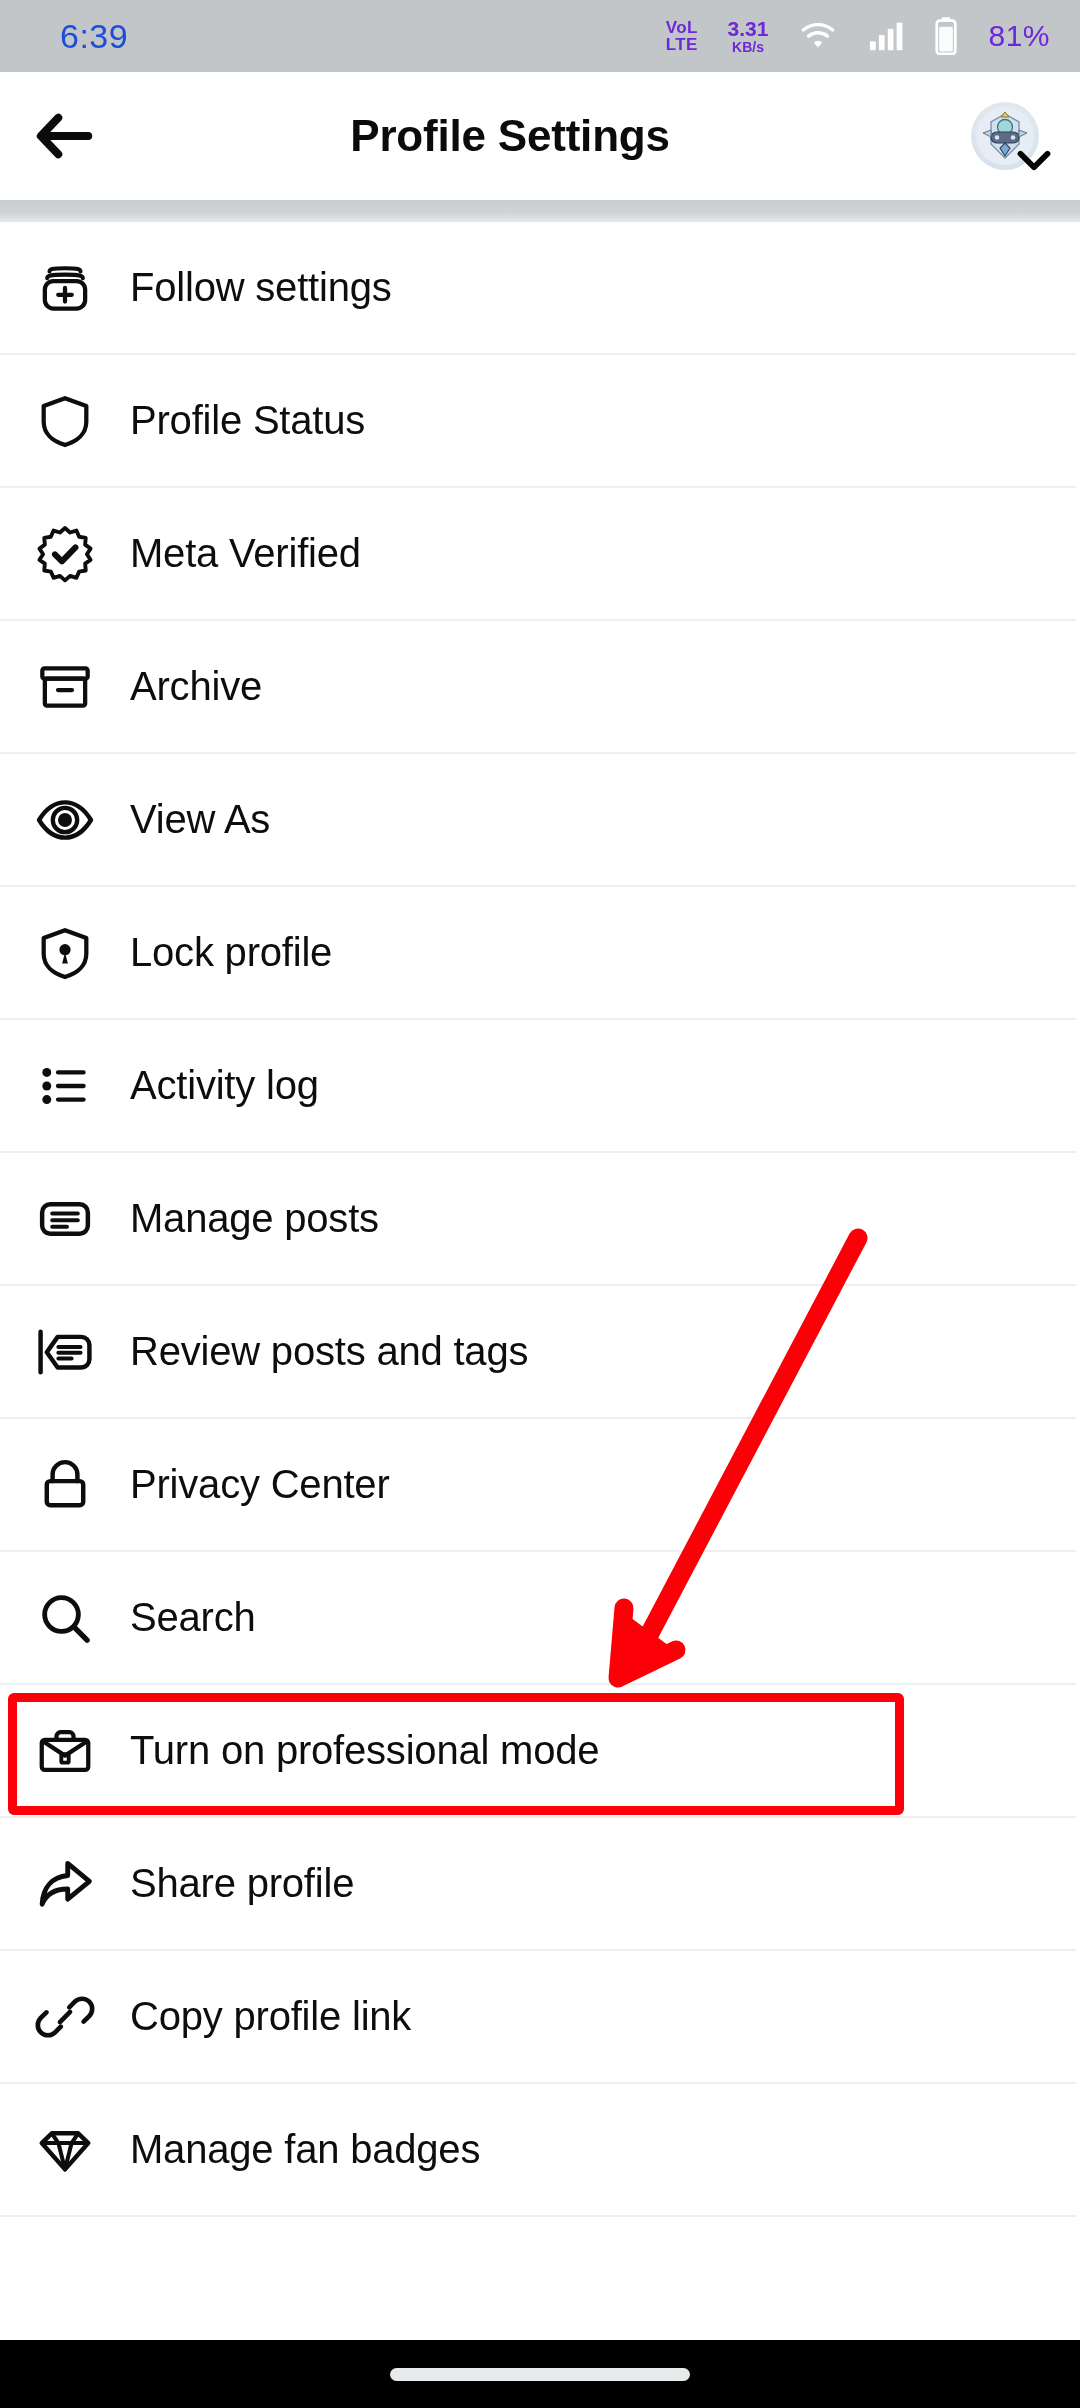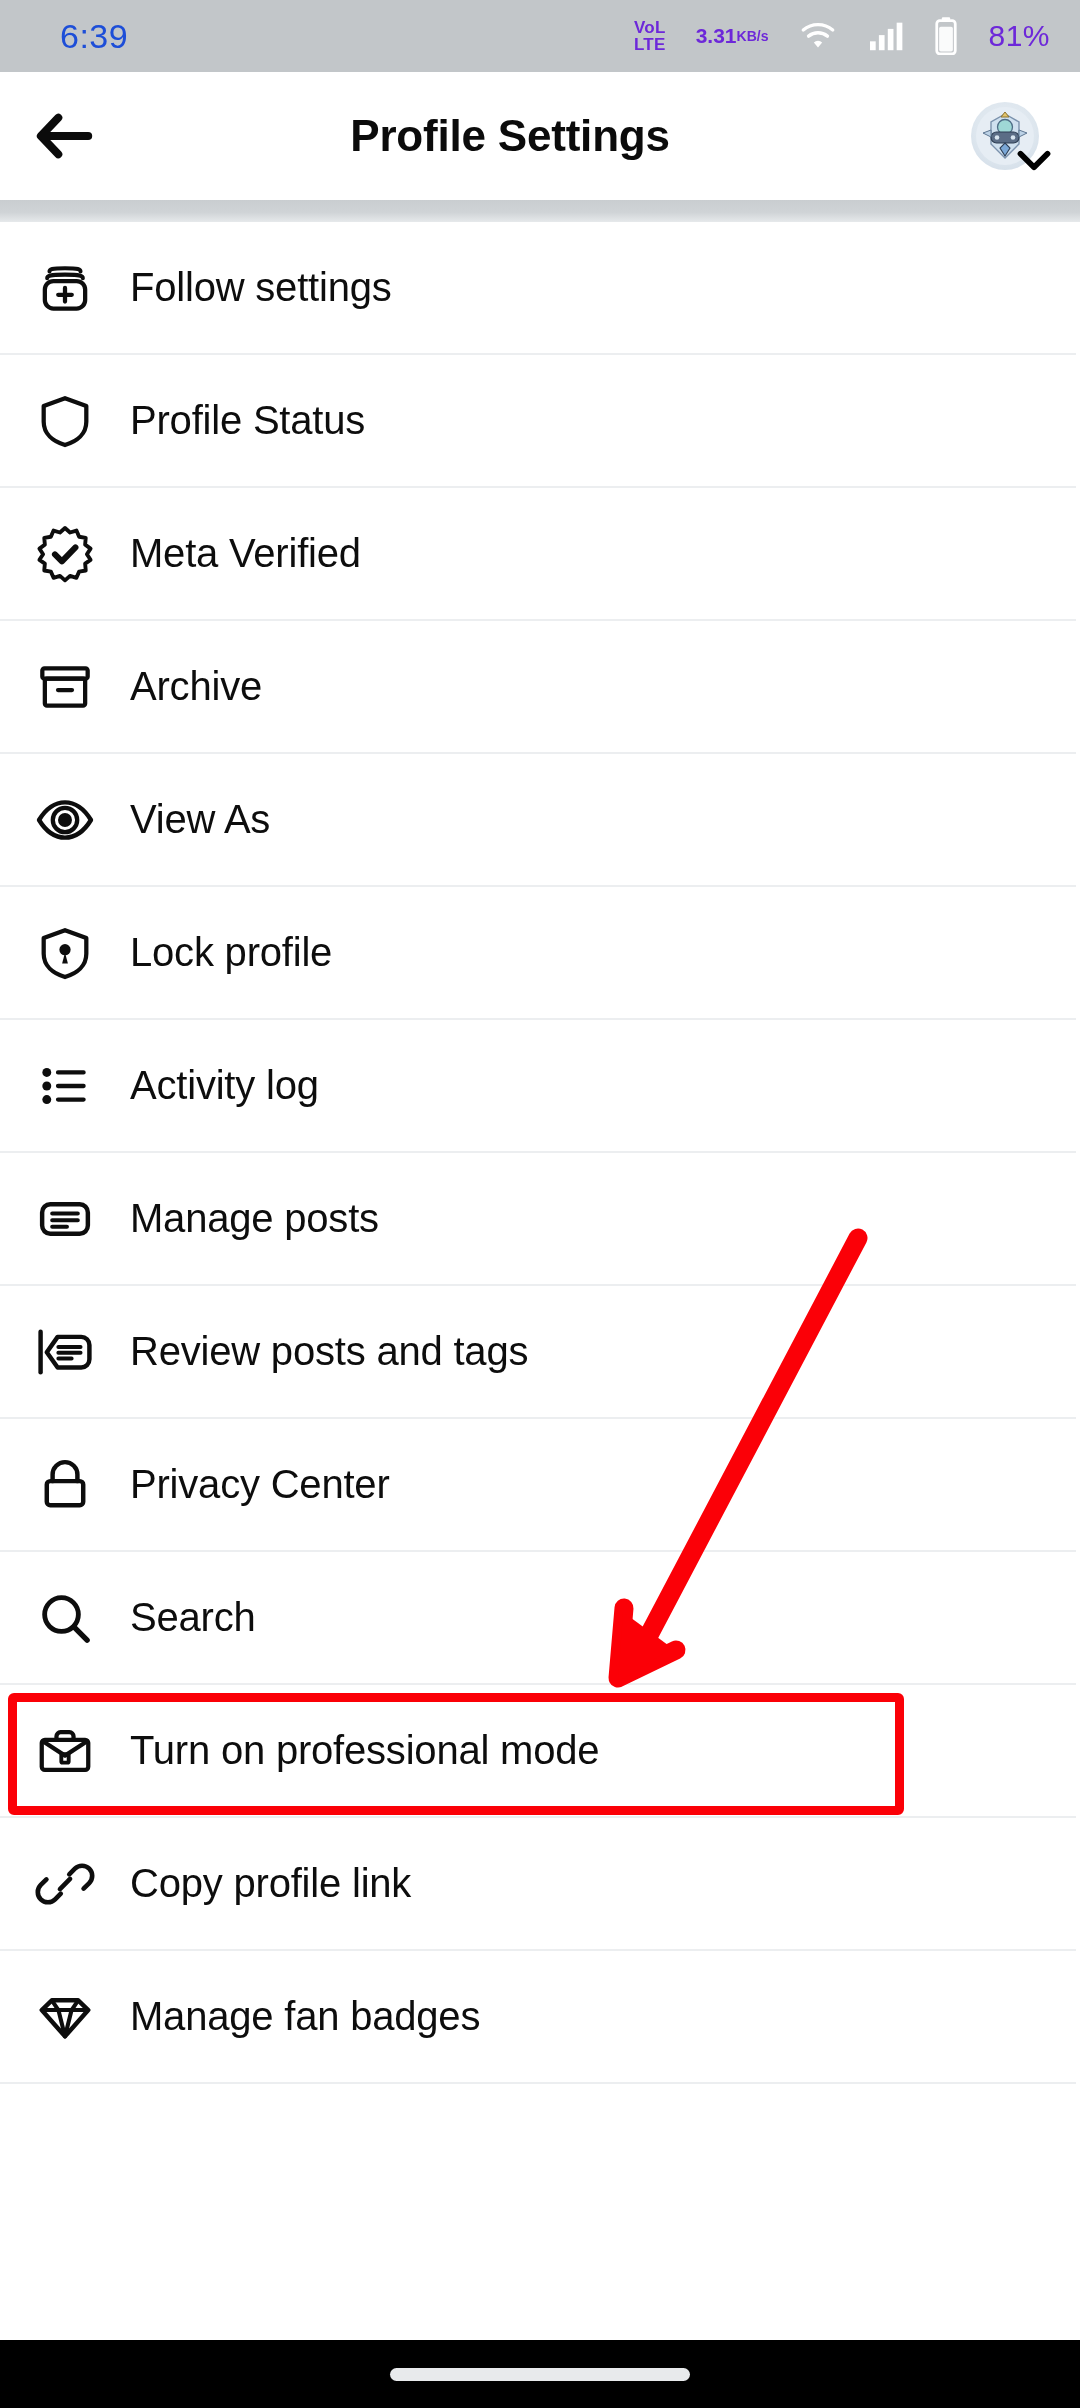--- a/index.html
+++ b/index.html
@@ -48,20 +48,21 @@
     display: flex;
     flex-direction: column;
     align-items: center;
     line-height: 1.02;
     font-size: 17px;
     font-weight: 700;
     letter-spacing: .3px;
   }
   .netspeed {
     display: flex;
+    flex-direction: column;
     align-items: center;
     line-height: 1.02;
     font-size: 21px;
     font-weight: 700;
   }
   .netspeed .unit { font-size: 14px; }
   .batt-pct {
     font-size: 30px;
     font-weight: 500;
     letter-spacing: .5px;
@@ -403,20 +404,28 @@
           <path d="M11.6 10.2 V8.4 A2.1 2.1 0 0 1 13.7 6.3 H18.3 A2.1 2.1 0 0 1 20.4 8.4 V10.2" fill="none" stroke="#0d0d0d" stroke-width="2.2" stroke-linejoin="round"></path>
           <rect x="4" y="10.2" width="24" height="15.5" rx="1.6" fill="none" stroke="#0d0d0d" stroke-width="2.2"></rect>
           <path d="M4 10.6 L16 18.4 L28 10.6" fill="none" stroke="#0d0d0d" stroke-width="2.2" stroke-linejoin="round"></path>
           <rect x="14.1" y="17.6" width="3.8" height="4.4" rx=".6" fill="none" stroke="#0d0d0d" stroke-width="2"></rect>
         </svg>
       </div>
       <div class="row-label">Turn on professional mode</div>
     </div>
 
 
+    <div class="row">
+      <div class="row-icon">
+        <svg width="62" height="62" viewBox="0 0 32 32">
+          <path d="M17.4 5.4 L28.6 14.6 L17.4 23.8 V18.6 C10.6 18.6 6.4 21 4.2 26.4 C4.6 17.6 9.4 12.4 17.4 11.6 Z" fill="none" stroke="#0d0d0d" stroke-width="2.5" stroke-linejoin="round" stroke-linecap="round"></path>
+        </svg>
+      </div>
+      <div class="row-label">Share profile</div>
+    </div>
 
     <div class="row">
       <div class="row-icon">
         <svg width="62" height="62" viewBox="0 0 32 32">
           <path d="M13.4 18.6 L18.6 13.4" stroke="#0d0d0d" stroke-width="2.4" stroke-linecap="round"></path>
           <path d="M18.2 11 L21.1 8.1 A5.2 5.2 0 0 1 28.5 15.5 L25.6 18.4" fill="none" stroke="#0d0d0d" stroke-width="2.4" stroke-linecap="round"></path>
           <path d="M13.8 21 L10.9 23.9 A5.2 5.2 0 0 1 3.5 16.5 L6.4 13.6" fill="none" stroke="#0d0d0d" stroke-width="2.4" stroke-linecap="round"></path>
         </svg>
       </div>
       <div class="row-label">Copy profile link</div>

